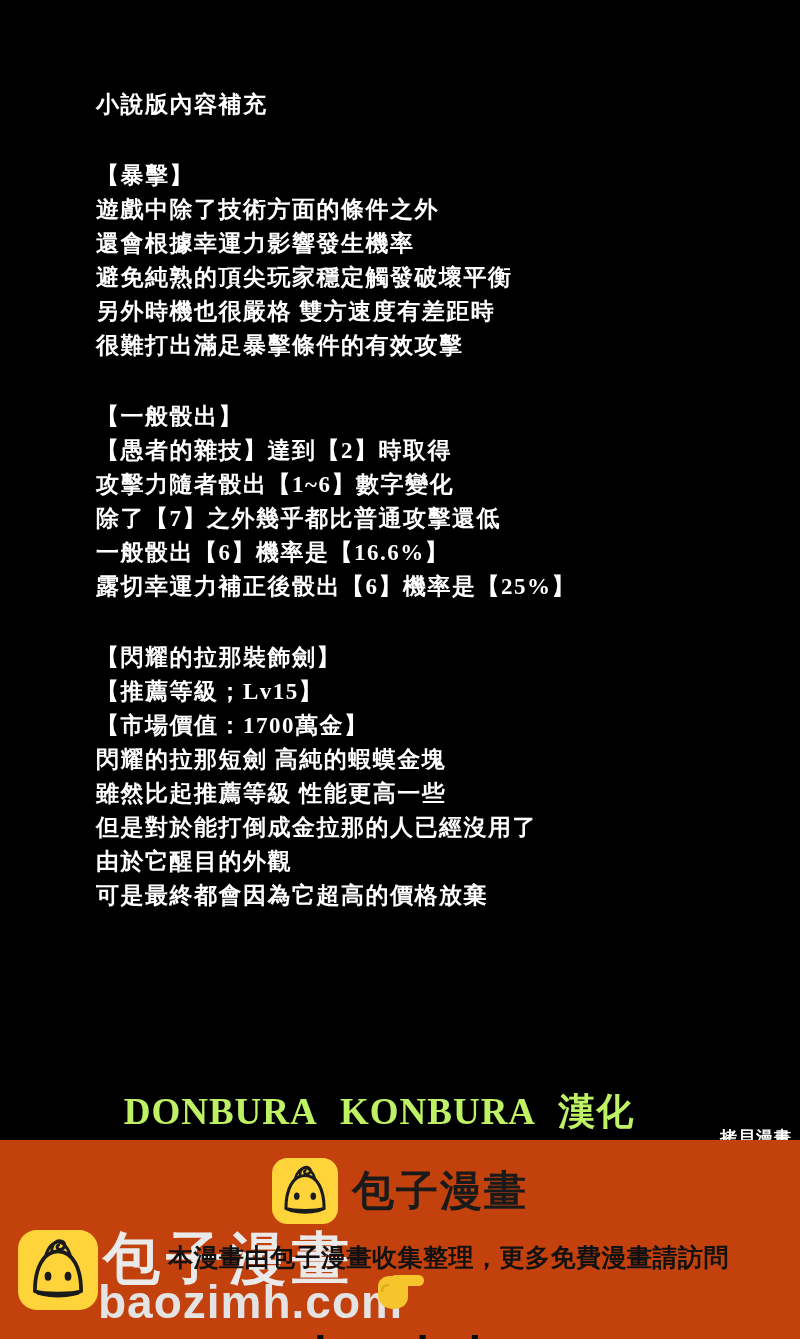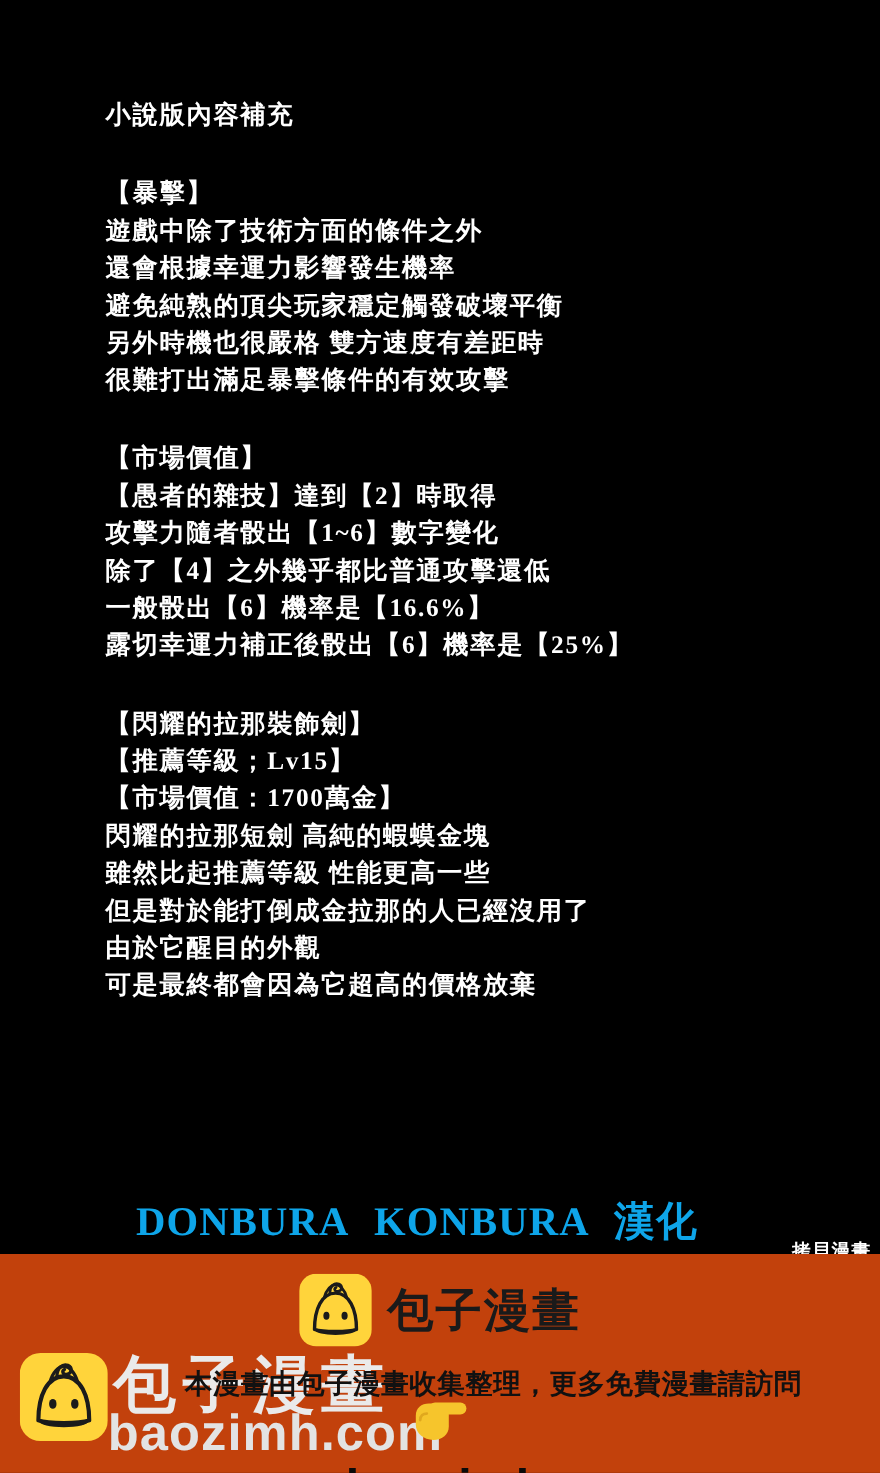--- a/index.html
+++ b/index.html
@@ -7,21 +7,21 @@
         font-family:"Liberation Serif","DejaVu Serif",serif;}
 
   
   .content{position:absolute;left:96px;top:88px;}
   .line{color:#ffffff;font-size:23px;line-height:34px;font-weight:600;
         letter-spacing:1.5px;white-space:pre;}
   .section{margin-top:37px;}
 
   
   .credit{position:absolute;top:1088px;left:0;width:758px;text-align:center;
-          color:#0ea5e9;font-size:37px;line-height:48px;font-weight:600;
+          color:#bef264;font-size:37px;line-height:48px;font-weight:600;
           letter-spacing:1px;word-spacing:14px;}
   .copy-tag{position:absolute;top:1106px;right:8px;color:#ffffff;
             font-family:"Liberation Sans","DejaVu Sans",sans-serif;
             font-size:17px;font-weight:bold;letter-spacing:1px;margin-top:20px;}
 
   
   .footer{position:absolute;top:1140px;left:0;width:800px;height:199px;background:#c2410c;
           font-family:"Liberation Sans","DejaVu Sans",sans-serif;}
   .brand-row{position:absolute;top:18px;left:0;width:100%;display:flex;
              justify-content:center;align-items:center;gap:14px;}
@@ -53,24 +53,24 @@
     <div class="section">
       <div class="line">【暴擊】</div>
       <div class="line">遊戲中除了技術方面的條件之外</div>
       <div class="line">還會根據幸運力影響發生機率</div>
       <div class="line">避免純熟的頂尖玩家穩定觸發破壞平衡</div>
       <div class="line">另外時機也很嚴格 雙方速度有差距時</div>
       <div class="line">很難打出滿足暴擊條件的有效攻擊</div>
     </div>
 
     <div class="section">
-      <div class="line">【市場價值】</div>
+      <div class="line">【一般骰出】</div>
       <div class="line">【愚者的雜技】達到【2】時取得</div>
       <div class="line">攻擊力隨者骰出【1~6】數字變化</div>
-      <div class="line">除了【4】之外幾乎都比普通攻擊還低</div>
+      <div class="line">除了【7】之外幾乎都比普通攻擊還低</div>
       <div class="line">一般骰出【6】機率是【16.6%】</div>
       <div class="line">露切幸運力補正後骰出【6】機率是【25%】</div>
     </div>
 
     <div class="section">
       <div class="line">【閃耀的拉那裝飾劍】</div>
       <div class="line">【推薦等級；Lv15】</div>
       <div class="line">【市場價值：1700萬金】</div>
       <div class="line">閃耀的拉那短劍 高純的蝦蟆金塊</div>
       <div class="line">雖然比起推薦等級 性能更高一些</div>

